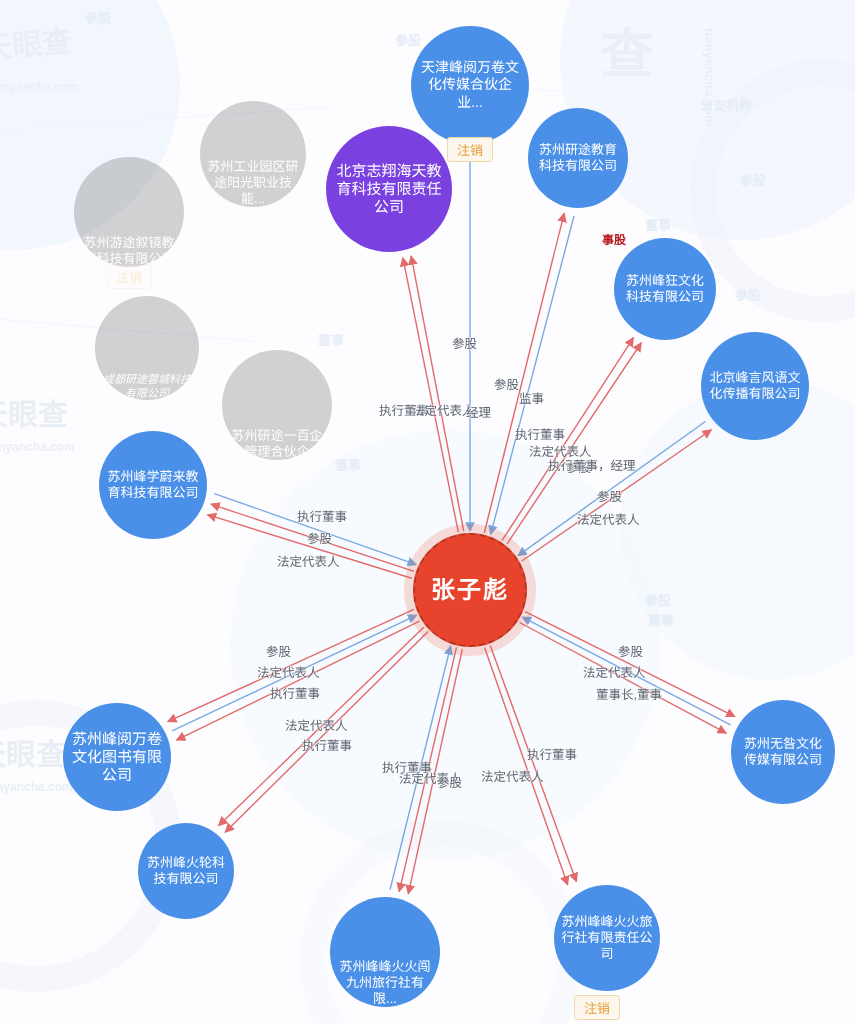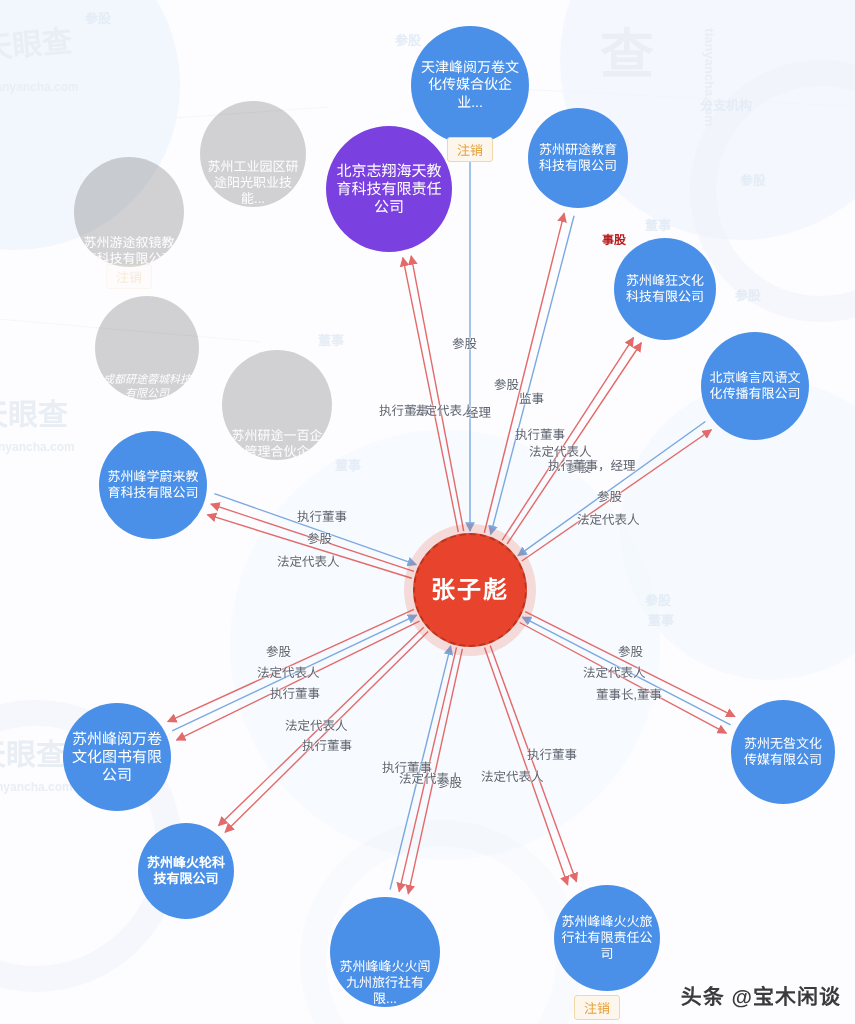--- a/index.html
+++ b/index.html
@@ -175,21 +175,21 @@
       <div class="node blue" style="left: 701px; top: 332px; width: 108px; height: 108px;">
         <span class="lbl" style="font-size: 13px;">北京峰言风语文化传播有限公司</span>
       </div>
       <div class="node blue" style="left: 99px; top: 431px; width: 108px; height: 108px;">
         <span class="lbl" style="font-size: 13px;">苏州峰学蔚来教育科技有限公司</span>
       </div>
       <div class="node blue" style="left: 63px; top: 703px; width: 108px; height: 108px;">
         <span class="lbl" style="font-size: 15px;">苏州峰阅万卷文化图书有限公司</span>
       </div>
       <div class="node blue" style="left: 138px; top: 823px; width: 96px; height: 96px;">
-        <span class="lbl" style="font-size: 13px; font-weight: bold;">苏州峰火轮科技有限公司</span>
+        <span class="lbl" style="font-size: 13px;">苏州峰火轮科技有限公司</span>
       </div>
       <div class="node blue" style="left: 330px; top: 897px; width: 110px; height: 110px; align-items: flex-end;">
         <span class="lbl" style="font-size: 13px;">苏州峰峰火火闯九州旅行社有限...</span>
       </div>
       <div class="node blue" style="left: 554px; top: 885px; width: 106px; height: 106px;">
         <span class="lbl" style="font-size: 13px;">苏州峰峰火火旅行社有限责任公司</span>
       </div>
       <div class="badge" style="left: 597px; top: 995px; transform: translateX(-50%);">注销</div>
       <div class="node blue" style="left: 731px; top: 700px; width: 104px; height: 104px;">
         <span class="lbl" style="font-size: 13px;">苏州无咎文化传媒有限公司</span>
@@ -223,15 +223,14 @@
       <div class="elabel" style="left: 382px; top: 757px;">执行董事</div>
       <div class="elabel" style="left: 399px; top: 768px;">法定代表人</div>
       <div class="elabel" style="left: 437px; top: 772px;">参股</div>
       <div class="elabel" style="left: 481px; top: 766px;">法定代表人</div>
       <div class="elabel" style="left: 527px; top: 744px;">执行董事</div>
       <div class="elabel" style="left: 618px; top: 641px;">参股</div>
       <div class="elabel" style="left: 583px; top: 662px;">法定代表人</div>
       <div class="elabel" style="left: 573px; top: 684px; margin-left: 23px;">董事长,董事</div>
     </div>
 
-  <div id="headline-wm">头条 @宝木闲谈</div>
 
 </div>
 
 </body></html>

